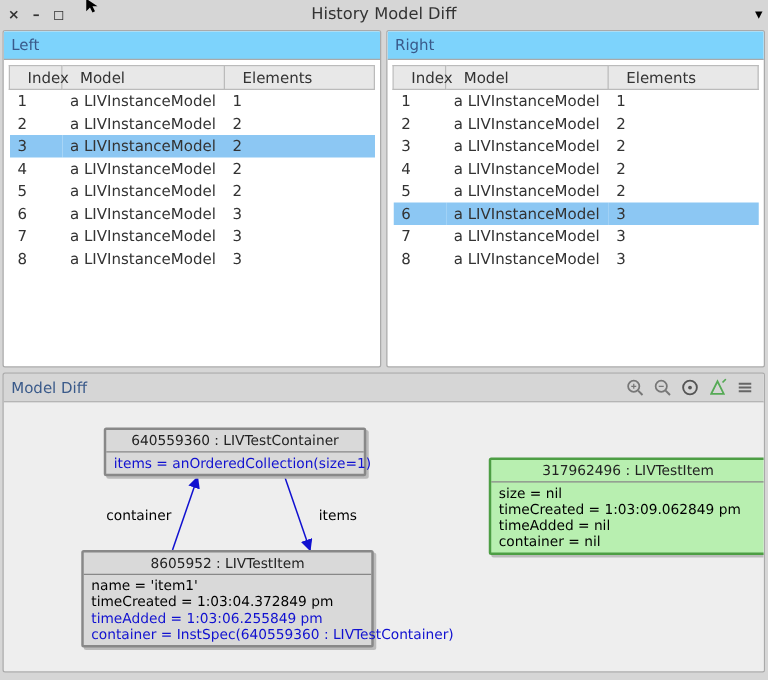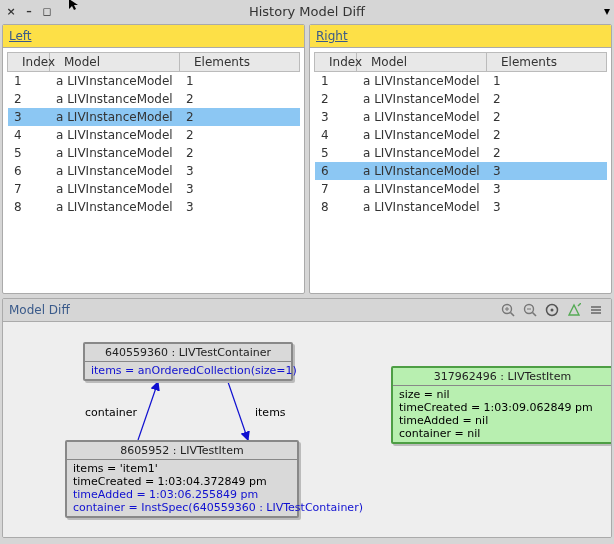--- a/index.html
+++ b/index.html
@@ -33,26 +33,25 @@
   .pane {
     flex: 1;
     border: 1px solid #aaa;
     background: #fff;
     margin: 2px;
     display: flex; flex-direction: column;
     border-radius: 2px;
     overflow: hidden;
   }
   .pane-header {
-    background: #fde047;
+    background: #7dd3fc;
     color: #3a5a8a;
     font-size: 12px;
     padding: 4px 6px;
     border-bottom: 1px solid #aaa;
-    text-decoration: underline;
   }
   .table-wrap { flex: 1; padding: 4px; }
   table { border-collapse: collapse; width: 100%; table-layout: fixed; }
   thead th {
     background: #e8e8e8;
     border: 1px solid #bbb;
     padding: 2px 14px;
     text-align: left;
     font-weight: normal;
     font-size: 12px;
@@ -311,21 +310,21 @@
           <div class="blue">items = anOrderedCollection(size=1)</div>
         </div>
       </div>
 
       <div class="edge-label" style="left:82px; top:84px;">container</div>
       <div class="edge-label" style="left:252px; top:84px;">items</div>
 
       <div class="node" style="left:62px; top:118px; width:234px;">
         <div class="node-title">8605952 : LIVTestItem</div>
         <div class="attrs">
-          <div>items = 'item1'</div>
+          <div>name = 'item1'</div>
           <div>timeCreated = 1:03:04.372849 pm</div>
           <div class="blue">timeAdded = 1:03:06.255849 pm</div>
           <div class="blue">container = InstSpec(640559360 : LIVTestContainer)</div>
         </div>
       </div>
 
       <div class="node add-node" style="left:388px; top:44px; width:223px;">
         <div class="node-title">317962496 : LIVTestItem</div>
         <div class="attrs">
           <div>size = nil</div>

